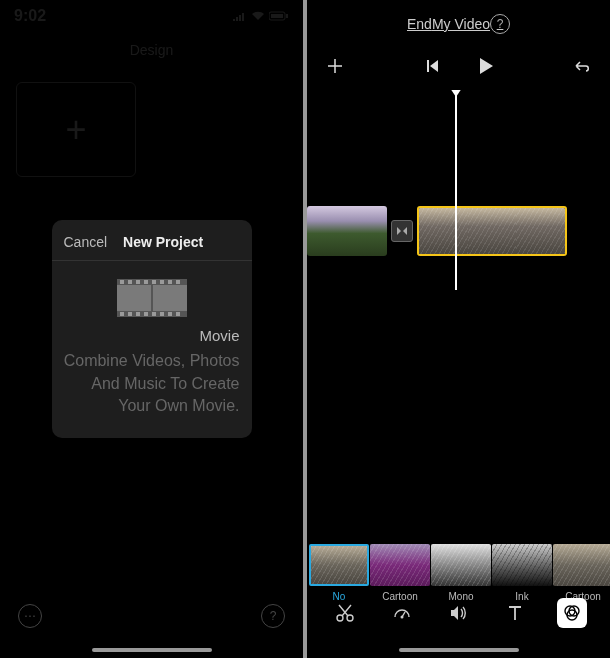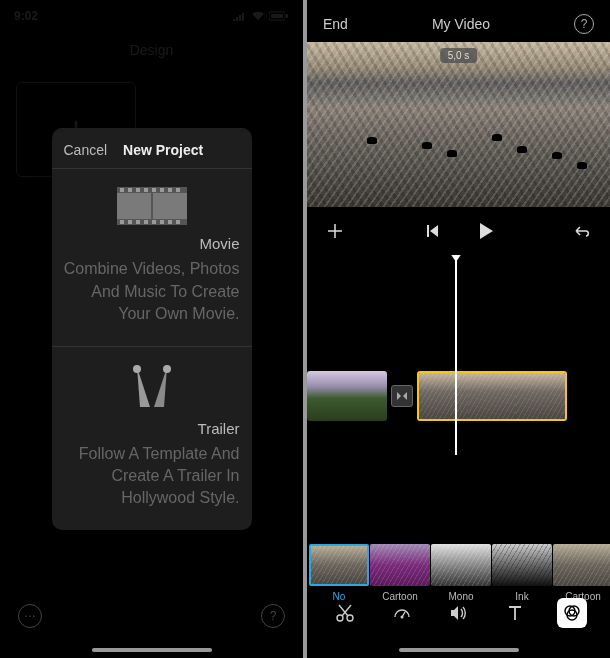--- a/index.html
+++ b/index.html
@@ -4,21 +4,21 @@
 <style>
   * { margin: 0; padding: 0; box-sizing: border-box; }
   body { background: #222; font-family: -apple-system, Helvetica, Arial, sans-serif; width: 610px; height: 658px; overflow: hidden; }
   .container { display: flex; width: 610px; height: 658px; }
   .divider { width: 4px; background: #999; }
   .left, .right { background: #000; position: relative; height: 658px; }
   .left { width: 303px; }
   .right { width: 303px; }
 
   
-  .status-bar { height: 32px; display: flex; align-items: center; padding: 0 14px; color: #333; font-size: 12px; font-weight: 600; }
+  .status-bar { height: 32px; display: flex; align-items: center; padding: 0 14px; color: #333; font-size: 16px; font-weight: 600; }
   .status-time { flex: 1; }
   .status-icons { display: flex; gap: 4px; }
   .left .projects-header { text-align: center; color: #333; font-size: 14px; padding: 10px 16px 16px; }
   .left .new-tile { width: 120px; height: 95px; border: 1px solid #222; margin-left: 16px; margin-top: 8px; display: flex; align-items: center; justify-content: center; border-radius: 6px; }
   .left .plus { color: #333; font-size: 36px; font-weight: 200; }
 
   .modal-overlay { position: absolute; inset: 0; background: rgba(0,0,0,0.5); display: flex; align-items: center; justify-content: center; }
   .modal { width: 200px; background: #1e1e1e; border-radius: 10px; overflow: hidden; box-shadow: 0 4px 20px rgba(0,0,0,0.6); }
   .modal-header { padding: 14px 12px 10px; border-bottom: 1px solid #333; }
   .modal-header-row { display: flex; align-items: baseline; gap: 16px; }
@@ -28,21 +28,21 @@
   .modal-option + .modal-option { border-top: 1px solid #333; }
   .option-icon { margin-bottom: 10px; display: flex; justify-content: center; }
   .option-title { color: #bbb; font-size: 15px; margin-bottom: 6px; }
   .option-desc { color: #666; font-size: 16px; line-height: 1.4; }
 
   .bottom-icons { position: absolute; bottom: 30px; left: 0; right: 0; display: flex; justify-content: space-between; padding: 0 18px; }
   .circle-btn { width: 24px; height: 24px; border: 1.5px solid #444; border-radius: 50%; display: flex; align-items: center; justify-content: center; color: #444; font-size: 12px; }
   .home-indicator { position: absolute; bottom: 6px; left: 50%; transform: translateX(-50%); width: 120px; height: 4px; border-radius: 3px; background: #999; }
 
   
-  .right .top-bar { display: flex; align-items: center; justify-content: space-between; padding: 14px 16px 8px; color: #ccc; font-size: 14px; }
+  .right .top-bar { display: flex; align-items: center; justify-content: center; padding: 14px 16px 8px; color: #ccc; font-size: 14px; text-decoration: underline; }
   .right .title { font-weight: 500; }
   .help-btn { width: 20px; height: 20px; border: 1.5px solid #aaa; border-radius: 50%; display: flex; align-items: center; justify-content: center; font-size: 12px; color: #aaa; }
 
   .preview { position: relative; width: 100%; height: 165px; background: linear-gradient(to bottom, #c5b8a0 0%, #9a8d78 15%, #5f5f5f 25%, #8a8278 40%, #706862 55%, #5a5850 70%, #4a4640 85%, #3a3630 100%); overflow: hidden; }
   .preview::before { content:""; position:absolute; inset:0; background: repeating-linear-gradient(125deg, rgba(255,255,255,0.15) 0 2px, transparent 2px 6px), repeating-linear-gradient(60deg, rgba(0,0,0,0.15) 0 3px, transparent 3px 8px); }
   .preview-badge { position: absolute; top: 6px; left: 50%; transform: translateX(-50%); background: rgba(80,80,80,0.8); color: #ddd; font-size: 10px; padding: 2px 8px; border-radius: 4px; }
   .duck { position: absolute; width: 10px; height: 7px; background: #000; border-radius: 40% 40% 20% 20%; }
 
   .transport { display: flex; align-items: center; justify-content: space-between; padding: 10px 14px; }
   .t-btn { width: 28px; height: 28px; display: flex; align-items: center; justify-content: center; color: #ddd; }
@@ -141,61 +141,39 @@
                   <rect x="35" y="33" width="4" height="4"></rect>
                   <rect x="43" y="33" width="4" height="4"></rect>
                   <rect x="51" y="33" width="4" height="4"></rect>
                   <rect x="59" y="33" width="4" height="4"></rect>
               </g>
             </svg>
           </div>
           <div class="option-title">Movie</div>
           <div class="option-desc">Combine Videos, Photos And Music To Create Your Own Movie.</div>
         </div>
-        <div class="modal-option">
-          <div class="option-icon">
-            <svg width="60" height="45" viewBox="0 0 60 45">
-              <path fill="#9a9a9a" d="M15 2 L28 42 L18 42 Z"></path>
-              <path fill="#8a8a8a" d="M45 2 L42 42 L32 42 Z"></path>
-              <circle cx="15" cy="4" r="4" fill="#aaa"></circle>
-              <circle cx="45" cy="4" r="4" fill="#aaa"></circle>
-            </svg>
-          </div>
-          <div class="option-title">Trailer</div>
-          <div class="option-desc">Follow A Template And Create A Trailer In Hollywood Style.</div>
-        </div>
       </div>
     </div>
 
     <div class="bottom-icons">
       <div class="circle-btn">⋯</div>
       <div class="circle-btn">?</div>
     </div>
     <div class="home-indicator"></div>
   </div>
 
   <div class="divider"></div>
 
   <div class="right">
     <div class="top-bar">
       <span>End</span>
       <span class="title">My Video</span>
       <div class="help-btn">?</div>
     </div>
 
-    <div class="preview">
-      <div class="preview-badge">5,0 s</div>
-      <div class="duck" style="top:95px;left:60px"></div>
-      <div class="duck" style="top:100px;left:115px"></div>
-      <div class="duck" style="top:108px;left:140px"></div>
-      <div class="duck" style="top:92px;left:185px"></div>
-      <div class="duck" style="top:104px;left:210px"></div>
-      <div class="duck" style="top:110px;left:245px"></div>
-      <div class="duck" style="top:120px;left:270px"></div>
-    </div>
 
     <div class="transport">
       <div class="t-btn">
         <svg width="18" height="18" viewBox="0 0 18 18">
             <path stroke="#ddd" stroke-width="1.5" d="M9 2v14M2 9h14"></path>
           </svg>
       </div>
       <div class="t-center">
         <div class="t-btn">
           <svg width="16" height="16" viewBox="0 0 16 16">

